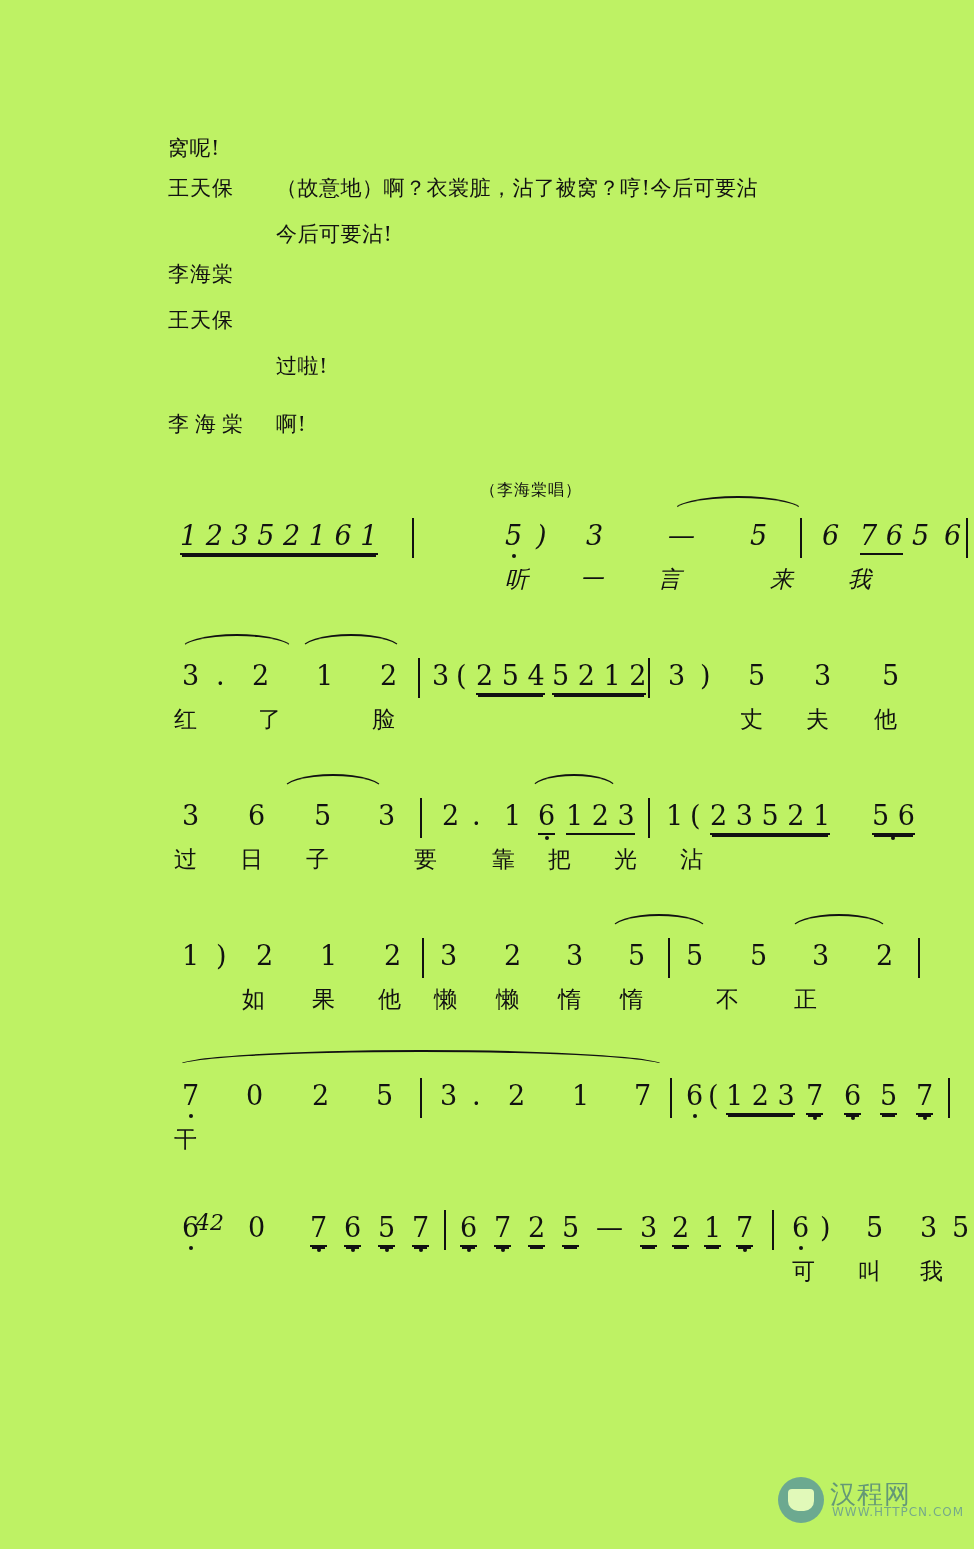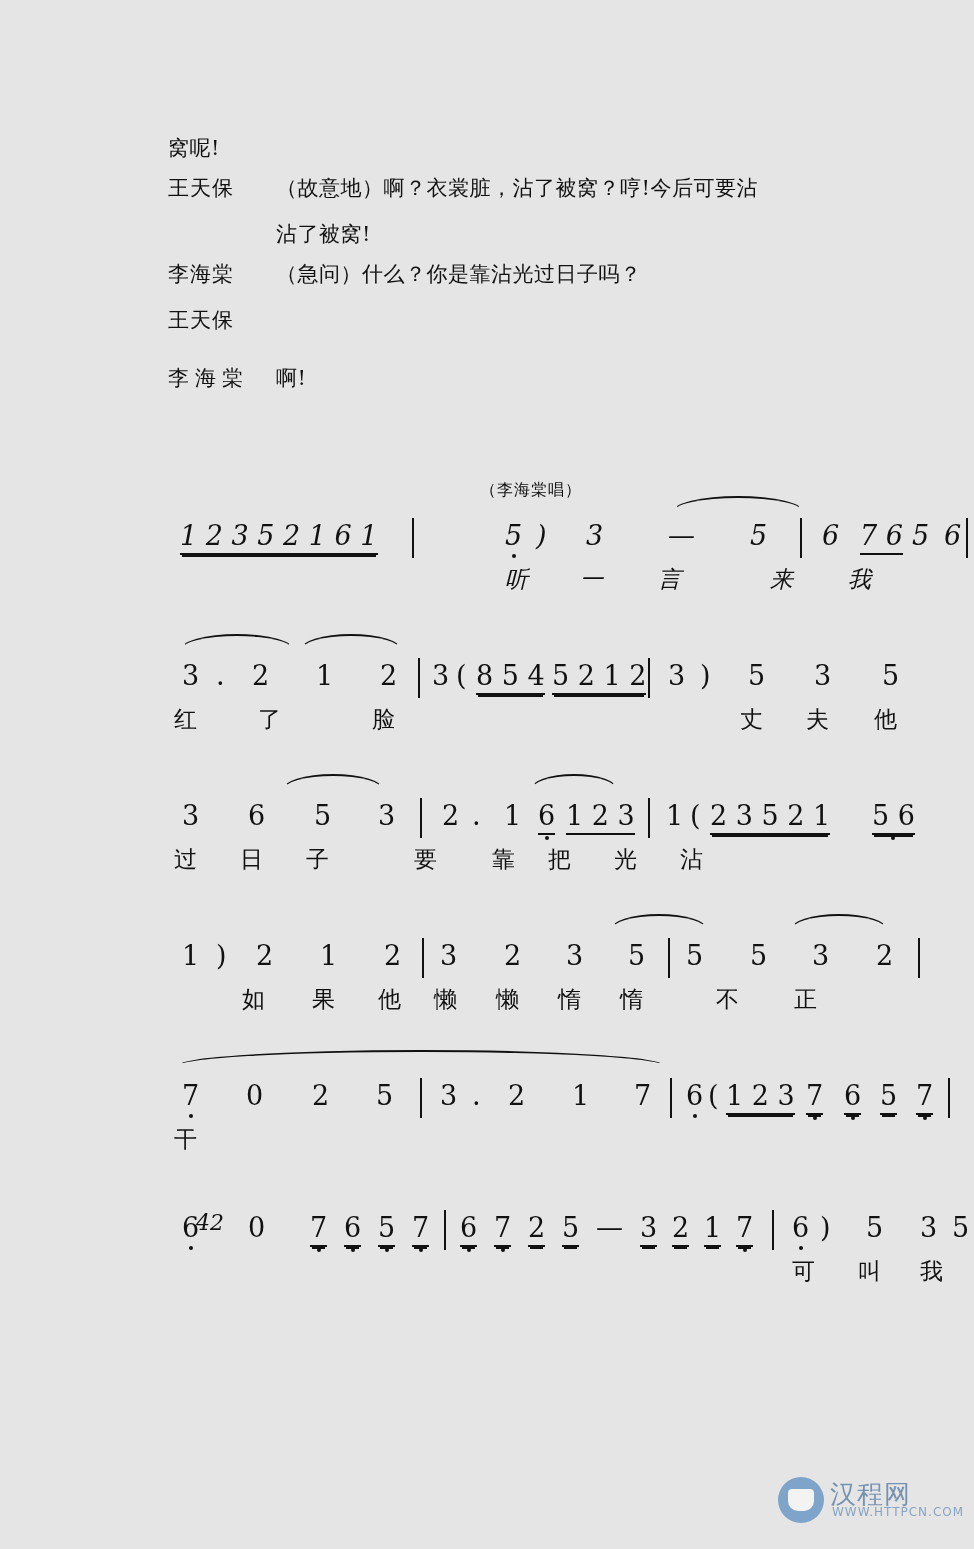--- a/index.html
+++ b/index.html
@@ -12,21 +12,21 @@
     height: 1549px;
     position: relative;
     font-family: "DejaVu Serif", "Liberation Serif", serif;
     color: #111;
     overflow: hidden;
   }
   .page {
     position: absolute;
     left: 0; top: 0;
     width: 974px; height: 1549px;
-    background: #e5e5e5;
+    background: #bef264;
   }
 
   
   .dialogue {
     position: absolute;
     left: 168px;
     top: 128px;
     width: 720px;
   }
   .dia-line {
@@ -192,30 +192,30 @@
 <div class="page">
 
   <div class="dialogue">
 
     <div class="dia-cont dia-solo">窝呢!</div>
 
     <div class="dia-line">
       <span class="dia-speaker">王天保</span>
       <span class="dia-text">（故意地）啊？衣裳脏，沾了被窝？哼!今后可要沾</span>
     </div>
-    <div class="dia-cont">沾了被窝!</div>
+    <div class="dia-cont">今后可要沾!</div>
 
     <div class="dia-line">
       <span class="dia-speaker">李海棠</span>
-      <span class="dia-text">（急问）什么？你是靠沾光过日子吗？</span>
     </div>
 
     <div class="dia-line">
       <span class="dia-speaker">王天保</span>
     </div>
+    <div class="dia-cont">过啦!</div>
 
     <div class="dia-line" style="margin-top:18px;">
       <span class="dia-speaker wide">李海棠</span>
       <span class="dia-text">啊!</span>
     </div>
   </div>
 
   <div class="music">
 
     <div class="sing-marker">（李海棠唱）</div>
@@ -252,21 +252,21 @@
         <span class="slur" style="left:180px; top:-26px; width:112px;"></span>
         <span class="slur" style="left:300px; top:-26px; width:100px;"></span>
         <span class="tok num" style="left:182px;">3</span>
         <span class="tok num" style="left:216px;">.</span>
         <span class="tok num" style="left:252px;">2</span>
         <span class="tok num" style="left:316px;">1</span>
         <span class="tok num" style="left:380px;">2</span>
         <span class="bar" style="left:418px;"></span>
         <span class="tok num" style="left:432px;">3</span>
         <span class="tok num" style="left:456px;">(</span>
-        <span class="tok num underline2" style="left:476px;">8 5 4</span>
+        <span class="tok num underline2" style="left:476px;">2 5 4</span>
         <span class="tok num underline2" style="left:552px;">5 2 1 2</span>
         <span class="bar" style="left:648px;"></span>
         <span class="tok num" style="left:668px;">3</span>
         <span class="tok num" style="left:700px;">)</span>
         <span class="tok num" style="left:748px;">5</span>
         <span class="tok num" style="left:814px;">3</span>
         <span class="tok num" style="left:882px;">5</span>
       </div>
       <div class="lyr-row">
         <span class="tok" style="left:174px;">红</span>

